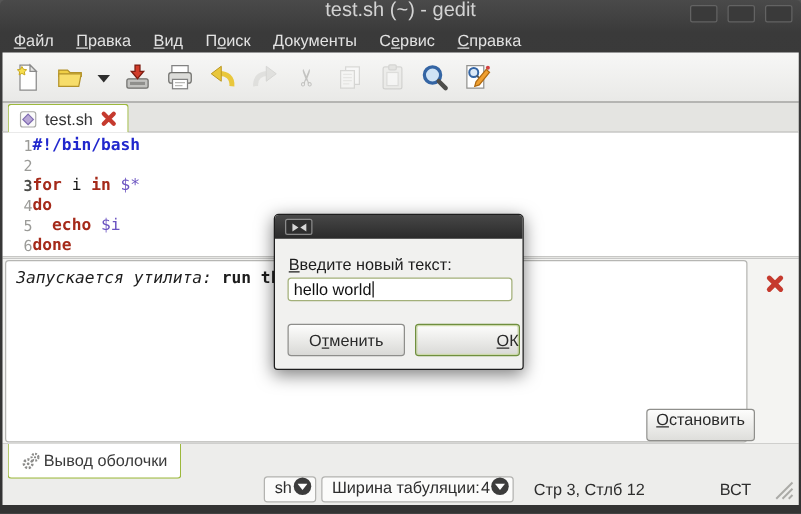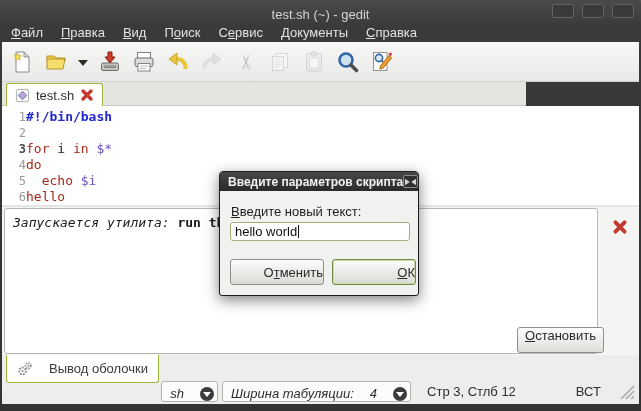--- a/index.html
+++ b/index.html
@@ -2,75 +2,75 @@
 <html><head>
 <meta charset="utf-8">
 <style>
   html,body{margin:0;padding:0;background:#555;}
   *{box-sizing:border-box;}
   .window{position:relative;width:641px;height:411px;margin:0 auto;
     background:linear-gradient(#4a4a4a,#3a3a3a 26px,#333333);
     font-family:"Liberation Sans",sans-serif;overflow:hidden;border-radius:4px 4px 0 0;}
   
   .titlebar{position:absolute;left:0;top:0;width:641px;height:22px;
-    display:flex;align-items:flex-end;justify-content:center;
-    color:#d3d3d3;font-size:13px;}
+    display:flex;align-items:flex-start;justify-content:center;
+    color:#d3d3d3;font-size:16px;}
   .winbtns{position:absolute;right:7px;top:4px;display:flex;gap:8px;}
   .winbtn{width:22px;height:14px;background:#3a3a3a;border:1px solid #636363;border-radius:2px;}
   
   .menubar{position:absolute;left:0;top:22px;width:513px;height:20px;
     display:flex;align-items:center;padding-left:2px;color:#e2e2e2;font-size:13px;}
   .menu-item{padding:1px 9px;cursor:default;white-space:nowrap;}
   .menu-item u{text-decoration:underline;}
   
   .toolbar{position:absolute;left:2px;top:42px;width:637px;height:40px;
     background:linear-gradient(#f7f7f6,#e9e9e7);border-bottom:1px solid #cfcfcc;
     display:flex;align-items:center;padding-left:5px;}
   .tbtn{width:30px;height:30px;margin-right:4px;display:flex;align-items:center;justify-content:center;border-radius:3px;}
   .tbtn.narrow{width:16px;}
   .tbtn.disabled{opacity:.45;}
   .scissors{font-size:19px;color:#8d8d8a;display:inline-block;transform:rotate(-90deg);font-family:"DejaVu Sans",sans-serif;}
   
-  .tabstrip{position:absolute;left:2px;top:82px;width:524px;height:24px;
+  .tabstrip{position:absolute;left:2px;top:82px;width:637px;height:24px;
     background:#e4e4e1;border-bottom:1px solid #c6c6c3;text-decoration:underline;}
   .doc-tab{position:absolute;left:4px;top:1px;height:23px;background:#ffffff;
     border:1px solid #9cb83c;border-bottom:none;border-radius:3px 3px 0 0;
     display:flex;align-items:center;gap:6px;padding:0 8px;font-size:13px;color:#333;}
   
   .editor{position:absolute;left:2px;top:106px;width:637px;height:99px;background:#fff;
     font-family:"DejaVu Sans Mono",monospace;font-size:13px;padding-top:3px;}
   .row{display:flex;height:16px;line-height:16px;}
   .ln{width:24px;text-align:right;color:#9b9b98;font-size:12px;flex:none;}
   .ln.cur{font-weight:bold;color:#4c4c49;}
   .codeline{white-space:pre;}
   .codeline span{white-space:pre;}
-  .kw{font-weight:normal;}
+  .kw{font-weight:bold;}
   .shebang{font-weight:bold;}
   
   .divider{position:absolute;left:2px;top:205px;width:637px;height:2px;background:#e6e6e3;}
   .bpanel{position:absolute;left:2px;top:207px;width:637px;height:148px;background:#f4f4f2;}
   .outbox{position:absolute;left:2px;top:1px;width:594px;height:146px;background:#fff;
     border:1px solid #b6b6b3;border-radius:3px;}
   .outtext{padding:6px 8px;font-family:"DejaVu Sans Mono",monospace;font-size:13px;color:#1c1c1c;white-space:pre;}
   .outtext .it{font-style:italic;}
   .outtext .bd{font-weight:bold;}
   .panel-close{position:absolute;left:608px;top:10px;width:20px;height:20px;
     display:flex;align-items:center;justify-content:center;}
   .stop-btn{position:absolute;left:512px;top:118px;width:87px;height:26px;
     background:linear-gradient(#fdfdfc,#dededb);border:1px solid #8f8f8c;border-radius:3px;
     font-size:13px;color:#2a2a2a;display:flex;align-items:flex-start;justify-content:center;}
   
   .bottombg{position:absolute;left:2px;top:355px;width:637px;height:49px;background:#ededeb;}
   .shell-tab{position:absolute;left:6px;top:355px;height:28px;background:#fff;
     border:1px solid #9cb83c;border-top:none;border-radius:0 0 3px 3px;
-    display:flex;align-items:center;gap:16px;padding:0 10px;font-size:13px;color:#3a3a3a;}
+    display:flex;align-items:center;gap:2px;padding:0 10px;font-size:13px;color:#3a3a3a;}
   .statusbar{position:absolute;left:2px;top:379px;width:637px;height:25px;
     display:flex;align-items:center;justify-content:flex-end;padding-right:4px;font-size:13px;color:#2e2e2e;}
   .sdrop{height:21px;background:#fbfbfa;border:1px solid #b3b3b0;border-radius:3px;
-    display:flex;align-items:flex-end;gap:16px;padding:0 3px 0 8px;font-style:italic;}
+    display:flex;align-items:flex-start;gap:1px;padding:0 3px 0 8px;}
   .dcirc{width:14px;height:14px;border-radius:50%;background:#3c3c3c;display:flex;align-items:center;justify-content:center;}
   .spos{margin-left:16px;}
   .smode{margin-left:60px;}
   .grip{margin-left:18px;display:flex;align-items:flex-end;}
   
   .dialog{position:absolute;left:219px;top:171px;width:200px;height:125px;z-index:30;
     background:#f1f1ef;border:1px solid #1e1e1e;border-radius:4px 4px 3px 3px;
     box-shadow:0 4px 14px rgba(0,0,0,.5);}
   .dlg-title{height:19px;background:linear-gradient(#474747,#2a2a2a);border-radius:3px 3px 0 0;
     display:flex;align-items:center;padding:0 4px 0 8px;}
@@ -80,21 +80,21 @@
   .dlg-label{position:absolute;left:11px;top:32px;font-size:13px;color:#1c1c1c;text-align:right;}
   .dlg-label u{text-decoration:underline;}
   .dlg-input{position:absolute;left:10px;top:50px;width:180px;height:19px;background:#fff;
     border:1px solid #a3b07a;border-radius:3px;display:flex;align-items:center;padding:0 4px;
     font-size:13px;color:#111;}
   .caret{display:inline-block;width:1px;height:13px;background:#111;margin-left:1px;}
   .dlg-btn{position:absolute;top:87px;height:26px;border-radius:3px;font-size:13px;color:#2a2a2a;
     background:linear-gradient(#fdfdfc,#d9d9d6);border:1px solid #8e8e8b;
     display:flex;align-items:center;justify-content:center;}
   .dlg-btn u{text-decoration:underline;}
-  .btn-cancel{left:10px;width:94px;justify-content:flex-end;}
+  .btn-cancel{left:10px;width:94px;}
   .btn-ok{left:112px;width:84px;border:1px solid #6f8f3e;box-shadow:inset 0 0 0 1px #cdd9ab;justify-content:flex-end;}
 </style>
 </head>
 <body>
 
 <div class="window">
 
   <div class="titlebar">
     <span>test.sh (~) - gedit</span>
     <div class="winbtns">
@@ -102,22 +102,22 @@
       <div class="winbtn"></div>
       <div class="winbtn"></div>
     </div>
   </div>
 
   <div class="menubar">
     <span class="menu-item"><span></span><u>Ф</u><span>айл</span></span>
     <span class="menu-item"><span></span><u>П</u><span>равка</span></span>
     <span class="menu-item"><span></span><u>В</u><span>ид</span></span>
     <span class="menu-item"><span>П</span><u>о</u><span>иск</span></span>
+    <span class="menu-item"><span></span><u>Д</u><span>окументы</span></span>
     <span class="menu-item"><span>С</span><u>е</u><span>рвис</span></span>
-    <span class="menu-item"><span></span><u>Д</u><span>окументы</span></span>
     <span class="menu-item"><span></span><u>С</u><span>правка</span></span>
   </div>
 
   <div class="toolbar">
     <div class="tbtn">
       <svg width="24" height="24" viewBox="0 0 24 24">
         <path d="M6 2h8l5 5v15H6z" fill="#fefefe" stroke="#8a8a8a"></path>
         <path d="M14 2l5 5h-5z" fill="#e4e4e2" stroke="#8a8a8a"></path>
         <path d="M7.5 3.2l1.3 2.2 2.5.4-1.8 1.7.4 2.4-2.4-1.2-2.2 1.2.4-2.4-1.8-1.7 2.5-.4z" fill="#f6de4e" stroke="#c8a820" stroke-width=".8"></path>
       </svg>
@@ -223,21 +223,21 @@
     <div class="row">
       <span class="ln">4</span>
       <span class="codeline"><span class="kw" style="color:#a52a1a">do</span></span>
     </div>
     <div class="row">
       <span class="ln">5</span>
       <span class="codeline"><span>  </span><span class="kw" style="color:#a52a1a">echo</span><span> </span><span style="color:#6a52c0">$i</span></span>
     </div>
     <div class="row">
       <span class="ln">6</span>
-      <span class="codeline"><span class="kw" style="color:#a52a1a">hello</span></span>
+      <span class="codeline"><span class="kw" style="color:#a52a1a">done</span></span>
     </div>
   </div>
 
   <div class="divider"></div>
 
   <div class="bpanel">
     <div class="outbox">
       <div class="outtext"><span class="it">Запускается утилита: </span><span class="bd">run this f</span></div>
       <div class="stop-btn">
           <span><span></span><u>О</u><span>становить</span></span>
@@ -282,21 +282,20 @@
     <span class="smode">ВСТ</span>
     <span class="grip">
       <svg width="16" height="16" viewBox="0 0 16 16">
         <path d="M15 2L2 15M15 7L7 15M15 12l-3 3" stroke="#aaaaa7" stroke-width="1.6"></path>
       </svg>
     </span>
   </div>
 
   <div class="dialog">
     <div class="dlg-title">
-      <span class="dlg-title-text">Введите параметров скрипта</span>
       <span class="dlg-close">
         <svg width="13" height="8" viewBox="0 0 14 8">
           <path d="M1 .5l5.2 3.5L1 7.5zM13 .5L7.8 4 13 7.5z" fill="#d6d6d6"></path>
         </svg>
       </span>
     </div>
     <div class="dlg-label"><span></span><u>В</u><span>ведите новый текст:</span></div>
     <div class="dlg-input">
       <span>hello world</span>
         <span class="caret"></span>

